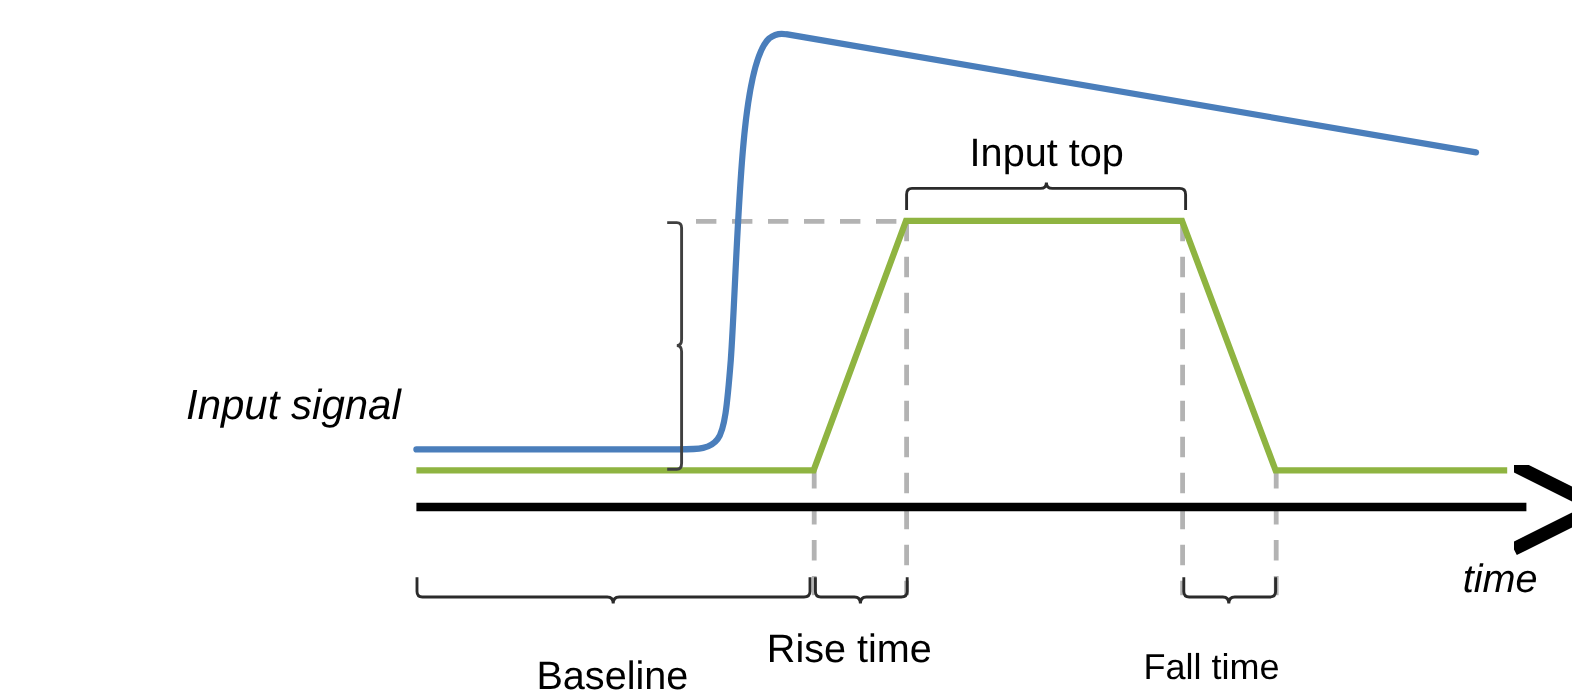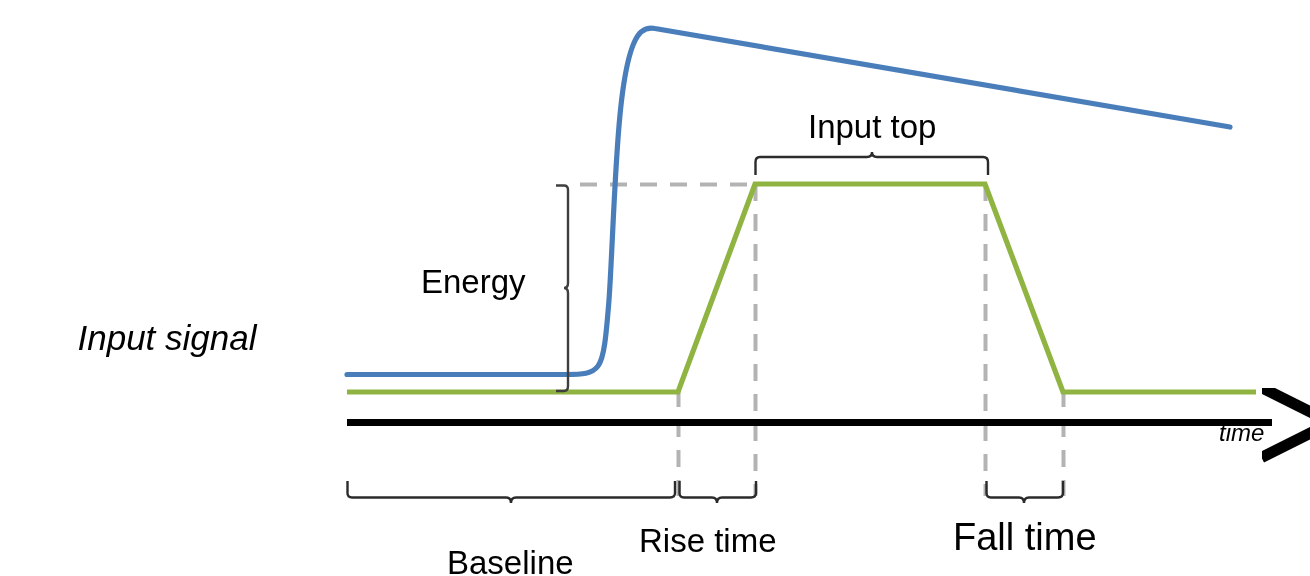--- a/index.html
+++ b/index.html
@@ -30,21 +30,21 @@
     position: absolute;
     color: #000000;
     white-space: nowrap;
     line-height: 1;
   }
   .lbl-italic {
     font-style: italic;
   }
   .sig-label {
     font-size: 35px;
-    text-align: center;
+    text-align: right;
   }
   #label-input-signal {
     left: 0px;
     top: 320px;
     width: 334px;
   }
   #label-trapezoidal-filter {
     left: 0px;
     top: 386px;
     width: 334px;
@@ -65,27 +65,27 @@
     font-size: 33px;
     margin-top: 28px;
   }
   #label-rise-time {
     left: 639px;
     top: 524px;
     font-size: 33px;
   }
   #label-fall-time {
     left: 953px;
-    top: 518px;
-    font-size: 38px;
+    top: 542px;
+    font-size: 30px;
   }
   #label-time {
     left: 1219px;
-    top: 421px;
-    font-size: 24px;
+    top: 465px;
+    font-size: 33px;
     text-align: center;
   }
 </style>
 </head>
 <body>
 
 <div id="figure">
 
   <svg viewBox="0 0 1310 576" xmlns="http://www.w3.org/2000/svg">
 
@@ -143,21 +143,20 @@
       <path d="M986.5,481 L986.5,493 Q986.5,497.5 991,497.5 L1019,497.5
                Q1024,497.5 1024,503 Q1024,497.5 1029,497.5 L1058,497.5
                Q1063,497.5 1063,493 L1063,481"></path>
     </g>
 
   </svg>
 
   <div class="lbl lbl-italic sig-label" id="label-input-signal">Input signal</div>
 
 
-  <div class="lbl" id="label-energy">Energy</div>
 
   <div class="lbl" id="label-flat-top">Input top</div>
 
   <div class="lbl" id="label-baseline">Baseline</div>
 
   <div class="lbl" id="label-rise-time">Rise time</div>
 
   <div class="lbl" id="label-fall-time">Fall time</div>
 
   <div class="lbl lbl-italic" id="label-time">time</div>

